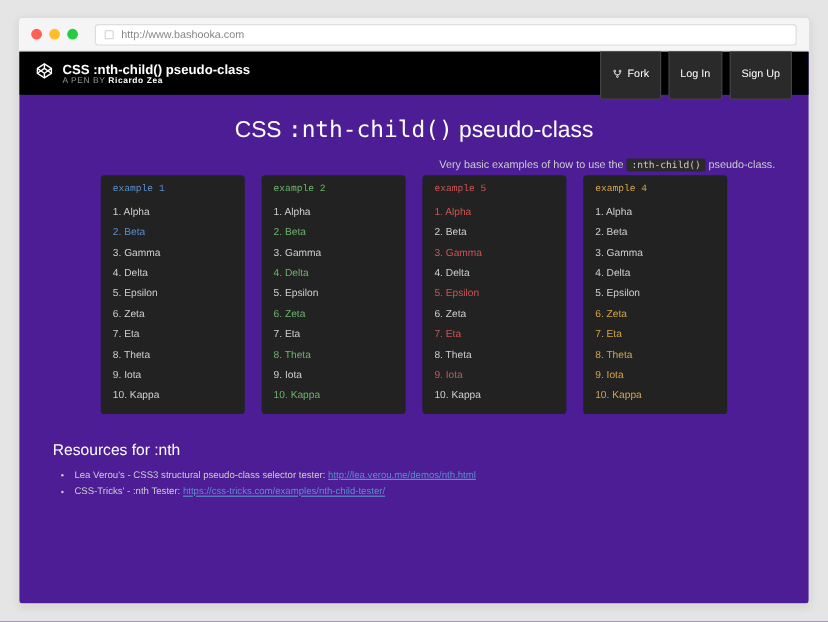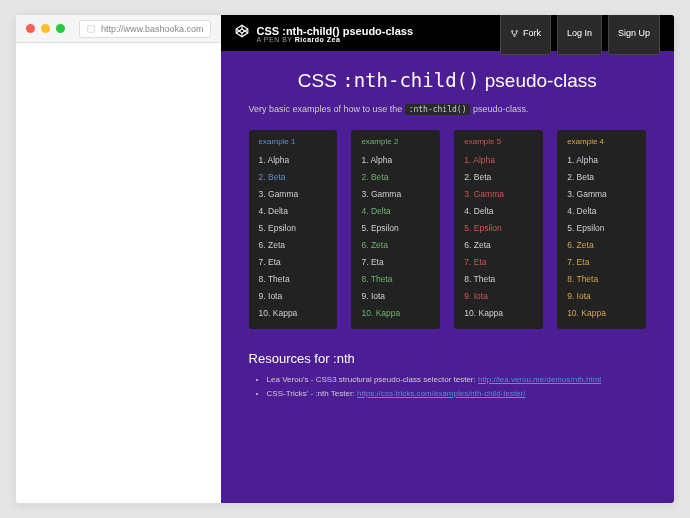--- a/index.html
+++ b/index.html
@@ -1,39 +1,39 @@
 <!DOCTYPE html>
 <html><head>
 <meta charset="utf-8">
 <style>
 *{margin:0;padding:0;box-sizing:border-box;font-family:-apple-system,BlinkMacSystemFont,"Segoe UI",Helvetica,Arial,sans-serif}
 body{background:#e5e5e5;width:690px;height:518px;overflow:hidden}
-.browser-frame{width:660px;height:490px;margin:14px auto;background:#fff;border:1px solid #ddd;border-radius:4px;box-shadow:0 2px 8px rgba(0,0,0,.08);overflow:hidden;display:flex;flex-direction:row}
+.browser-frame{width:660px;height:490px;margin:14px auto;background:#fff;border:1px solid #ddd;border-radius:4px;box-shadow:0 2px 8px rgba(0,0,0,.08);overflow:hidden;display:flex;flex-direction:column}
 .chrome-bar{height:28px;background:#f5f5f5;border-bottom:1px solid #e0e0e0;display:flex;align-items:center;padding:0 10px;gap:6px}
 .dot{width:9px;height:9px;border-radius:50%}
 .dot.r{background:#ff5f57}.dot.y{background:#ffbd2e}.dot.g{background:#28ca42}
 .url-bar{flex:1;height:18px;background:#fff;border:1px solid #ddd;border-radius:3px;margin-left:8px;display:flex;align-items:center;padding:0 6px;gap:5px;font-size:9px;color:#888}
 .url-bar svg{width:10px;height:10px;opacity:.4}
 .page{flex:1;background:#4c1d95;overflow:auto;color:#cfcfcf}
 .header{background:#000;height:36px;display:flex;align-items:center;padding:0 14px;justify-content:space-between}
 .header-left{display:flex;align-items:center;gap:8px}
 .logo{width:14px;height:14px;color:#fff}
 .pen-title{font-size:11px;color:#fff;font-weight:600}
 .pen-by{font-size:7px;color:#999;margin-left:22px;margin-top:-2px;letter-spacing:.5px}
 .header-actions{display:flex;gap:6px}
 .hbtn{background:#2a2a2a;border:1px solid #444;color:#fff;font-size:9px;padding:16px 9px;border-radius:2px;display:flex;align-items:center;gap:4px;cursor:pointer}
 .hbtn svg{width:9px;height:9px}
 .content{padding:18px 28px}
 h1.main{color:#fff;font-size:19px;font-weight:400;text-align:center;margin-bottom:12px;font-family:Georgia,serif}
 h1.main code{font-family:Consolas,Monaco,monospace;color:#fff}
-.desc{text-align:left;font-size:9px;color:#ccc;margin-bottom:16px}
+.desc{text-align:right;font-size:9px;color:#ccc;margin-bottom:4px}
 .desc code{background:#2a2a2a;padding:1px 4px;border-radius:2px;font-family:Consolas,Monaco,monospace;font-size:8px}
 .cols{display:flex;gap:14px;justify-content:center}
 .col{background:#222;border-radius:3px;width:120px;padding:0 0 8px 0}
-.col h2{font-size:8px;color:#5a8fc8;padding:7px 10px 5px;font-weight:400;font-family:Liberation Sans, sans-serif}
+.col h2{font-size:8px;color:#5a8fc8;padding:7px 10px 5px;font-weight:400;font-family:Liberation Mono, monospace}
 .col h2.c2{color:#6cb36c}.col h2.c3{color:#cc5555}.col h2.c4{color:#d4a548}
 .col ol{list-style:none;counter-reset:li;padding:0 10px}
 .col li{font-size:8.5px;color:#cfcfcf;padding:3.5px 0;counter-increment:li}
 .col li::before{content:counter(li)". ";color:inherit}
 .c1 li:nth-child(2){color:#5a8fc8}
 .c2col li:nth-child(2n){color:#6cb36c}
 .c3col li:nth-child(2n+1){color:#cc5555}
 .c4col li:nth-child(n+6){color:#d4a548}
 .resources{margin-top:22px}
 .resources h2{color:#fff;font-size:13px;font-weight:400;font-family:Georgia,serif;margin-bottom:8px}

